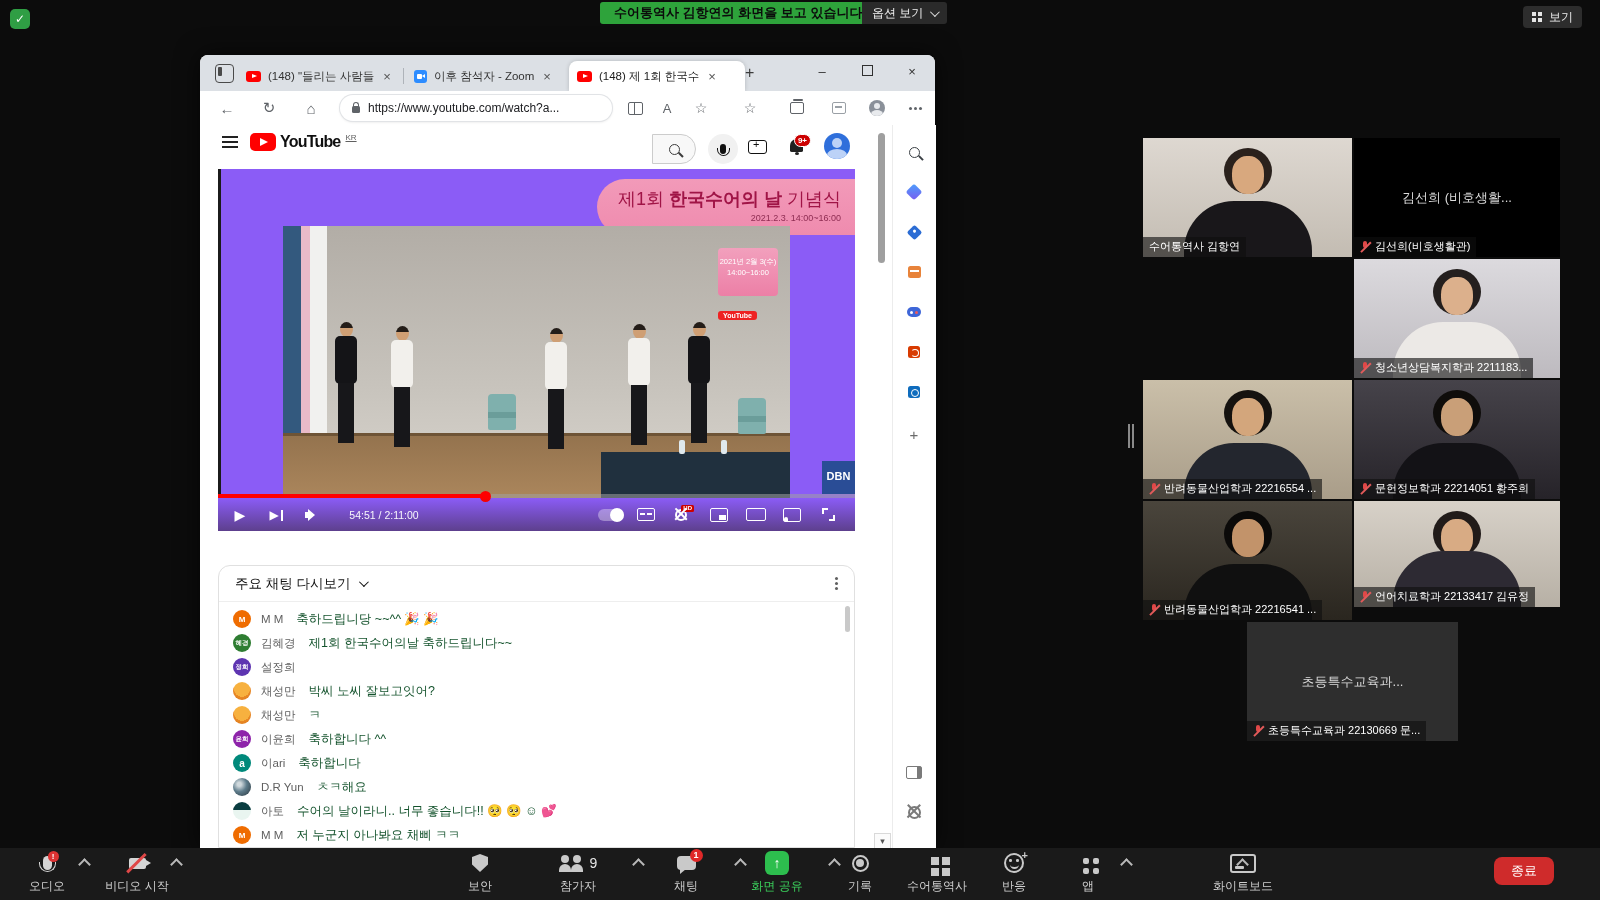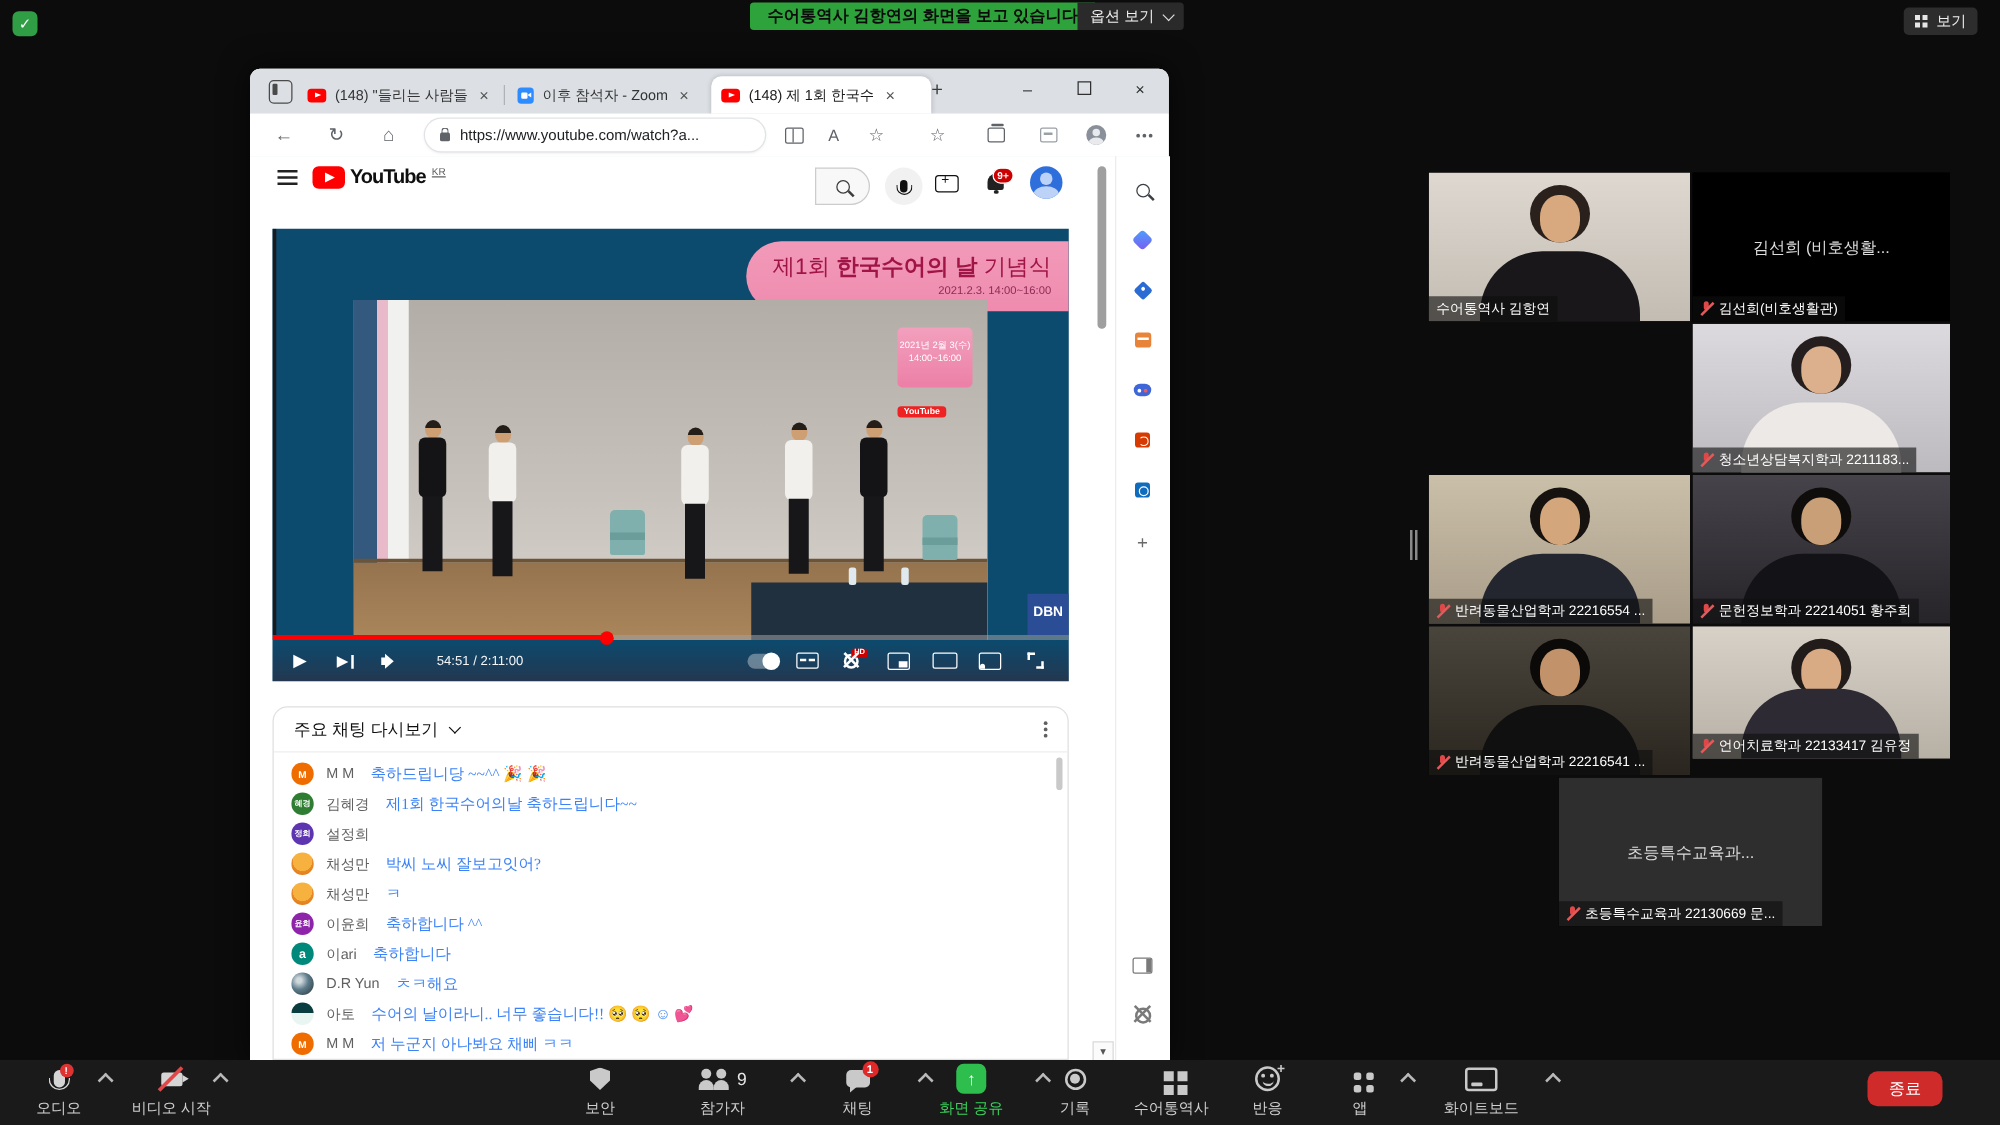--- a/index.html
+++ b/index.html
@@ -116,21 +116,21 @@
   .createv::before{content:"+";position:absolute;left:4px;top:-3px;font-size:11px;color:#111;}
   .belli{width:13px;height:13px;background:#212121;border-radius:7px 7px 2px 2px;position:relative;}
   .belli::after{content:"";position:absolute;left:4.5px;bottom:-3px;width:4px;height:3px;border-radius:50%;background:#212121;}
   .nbadge{position:absolute;right:-8px;top:-5px;background:#c00;color:#fff;font-size:8px;font-weight:bold;
     border-radius:7px;padding:1px 3px;border:1.5px solid #fff;}
   .yavatar{width:26px;height:26px;border-radius:50%;background:#2f6fdb;position:relative;overflow:hidden;}
   .yavatar::before{content:"";position:absolute;left:8px;top:5px;width:10px;height:10px;border-radius:50%;background:#bcd2f7;}
   .yavatar::after{content:"";position:absolute;left:3px;top:16px;width:20px;height:12px;border-radius:50% 50% 0 0;background:#bcd2f7;}
 
   
-  .player{position:absolute;left:18px;top:58px;width:637px;height:362px;background:#0c4a6e;overflow:hidden;}
+  .player{position:absolute;left:18px;top:44px;width:637px;height:362px;background:#8b5cf6;overflow:hidden;}
   .leftbar{position:absolute;left:0;top:0;width:3px;height:325px;background:#1b1b1b;}
   .pinkban{position:absolute;right:0;top:10px;width:258px;height:56px;border-radius:28px 0 0 28px;
     background:linear-gradient(180deg,#f29ab9,#ef8bae);text-align:right;padding:8px 14px 0 0;box-sizing:border-box;}
   .pbt{font-size:18px;color:#a01446;white-space:nowrap;}
   .pbt b{font-weight:bold;}
   .pbd{font-size:9px;color:#8e2c52;margin-top:2px;}
   .stagev{position:absolute;left:65px;top:57px;width:507px;height:272px;overflow:hidden;
     background:linear-gradient(180deg,#b2ada6,#c7c3bc 58%,#cfcbc4 76%);}
   .floor{position:absolute;left:0;bottom:0;width:100%;height:62px;background:linear-gradient(180deg,#94734e,#ab865c);}
   .flooredge{position:absolute;left:0;bottom:62px;width:100%;height:3px;background:#6e5436;}
@@ -187,21 +187,21 @@
     border-radius:12px 12px 0 0;box-sizing:border-box;overflow:hidden;background:#fff;}
   .chathead{height:35px;display:flex;align-items:center;padding:0 16px;border-bottom:1px solid #eee;gap:8px;}
   .chtitle{font-size:13.5px;color:#0f0f0f;font-weight:500;}
   .chevd{width:6px;height:6px;border-right:1.6px solid #0f0f0f;border-bottom:1.6px solid #0f0f0f;transform:rotate(45deg) translateY(-2px);}
   .chkebab{margin-left:auto;}
   .clist{padding:5px 0 0 14px;}
   .crow{height:24px;display:flex;align-items:center;gap:0;white-space:nowrap;overflow:hidden;}
   .cav{flex:none;width:18px;height:18px;border-radius:50%;color:#fff;font-size:8px;font-weight:bold;
     display:flex;align-items:center;justify-content:center;margin-right:10px;overflow:hidden;}
   .cname{font-size:11.5px;color:#606060;margin-right:13px;flex:none;}
-  .ctext{font-size:12.5px;color:#3b82f6;overflow:hidden;text-overflow:ellipsis;font-family:Liberation Serif, serif;}
+  .ctext{font-size:12.5px;color:#14532d;overflow:hidden;text-overflow:ellipsis;}
   .av1{background:#ef6c00;} .av2{background:#2e7d32;font-size:6.5px;} .av3{background:#5e35b1;font-size:6.5px;}
   .av4{background:radial-gradient(circle at 50% 38%,#f7b13f 55%,#e98926 56%,#d97516);}
   .av5{background:#8e24aa;font-size:6.5px;} .av6{background:#00897b;font-size:10px;}
   .av7{background:radial-gradient(circle at 35% 35%,#cfd8dc 12%,#5d7b8a 45%,#263238);}
   .av8{background:linear-gradient(180deg,#0a3d40 46%,#e9f5f0 46%);}
   .chatscroll{position:absolute;right:4px;top:40px;width:5px;height:26px;border-radius:3px;background:#c9c9c9;}
   .pagescroll{position:absolute;left:678px;top:8px;width:7px;height:130px;border-radius:4px;background:#9f9f9f;}
   .scrollarrow{position:absolute;left:674px;top:708px;width:15px;height:14px;border:1px solid #d9d9d9;
     background:#fbfbfb;color:#555;font-size:9px;text-align:center;line-height:14px;}
 
@@ -706,21 +706,21 @@
         </div>
       <div class="zlabel">반응</div>
     </div>
     <div class="zitem" style="left:1050px;">
       <div class="zic">
           <span class="appst"></span>
         </div>
       <div class="zlabel">앱</div>
     </div>
     <span class="chev-up zchev" style="left:1122px;"></span>
-    <div class="zitem" style="left:1142px;width:86px;">
+    <div class="zitem" style="left:1200px;width:86px;">
       <div class="zic">
           <span class="boardt"></span>
         </div>
       <div class="zlabel">화이트보드</div>
     </div>
     <span class="chev-up zchev" style="left:1238px;"></span>
     <div class="endbtn">종료</div>
   </div>
 </div>
 

